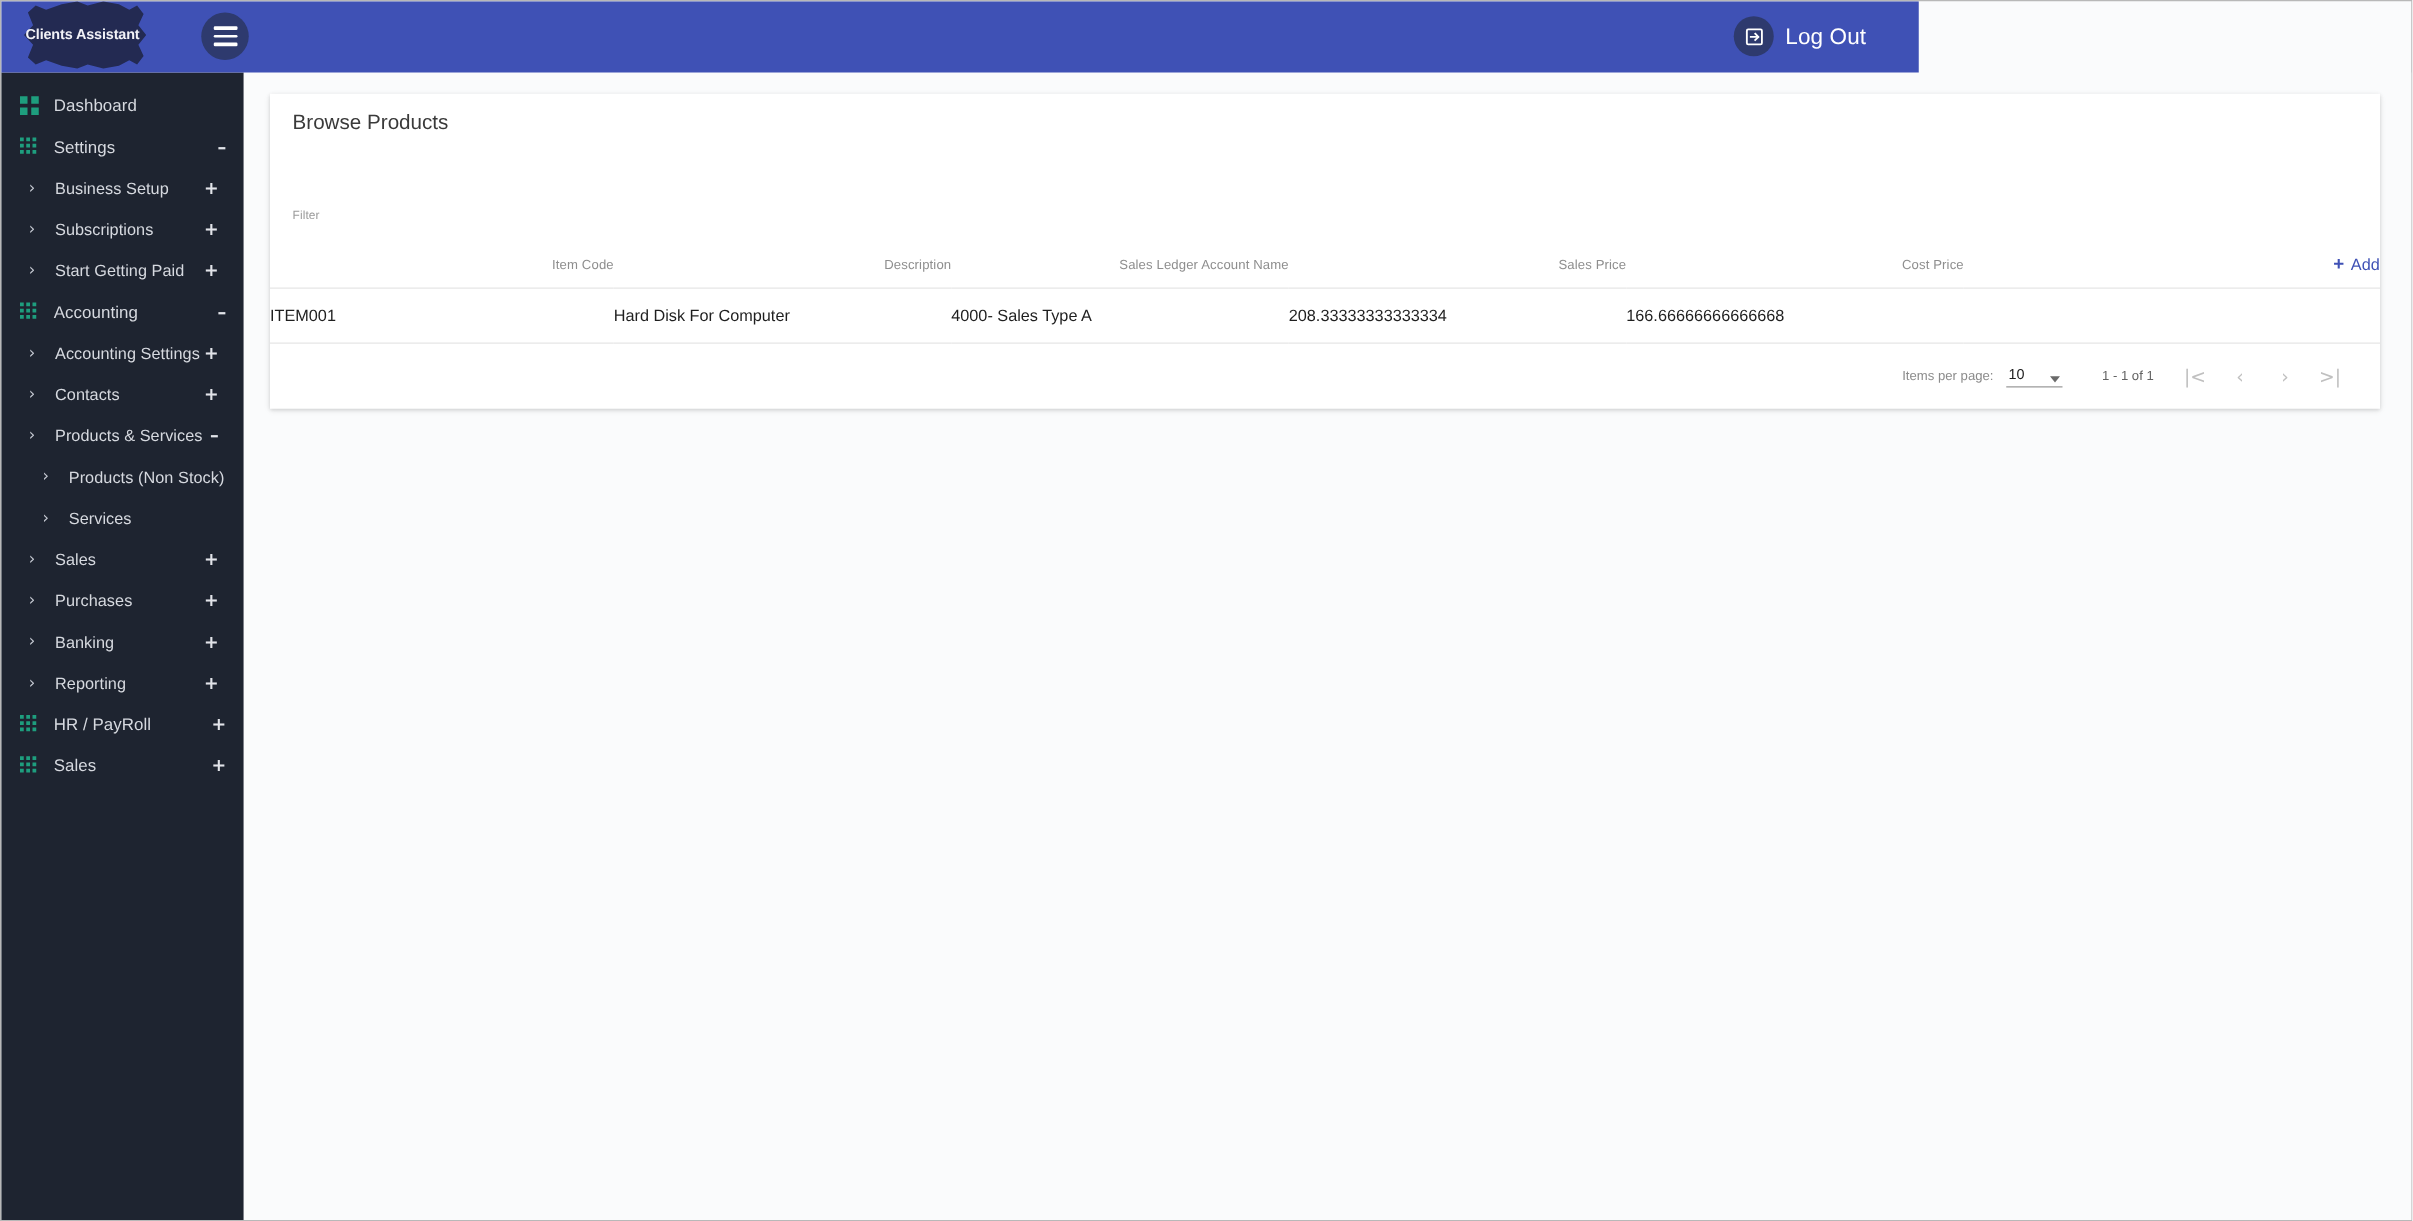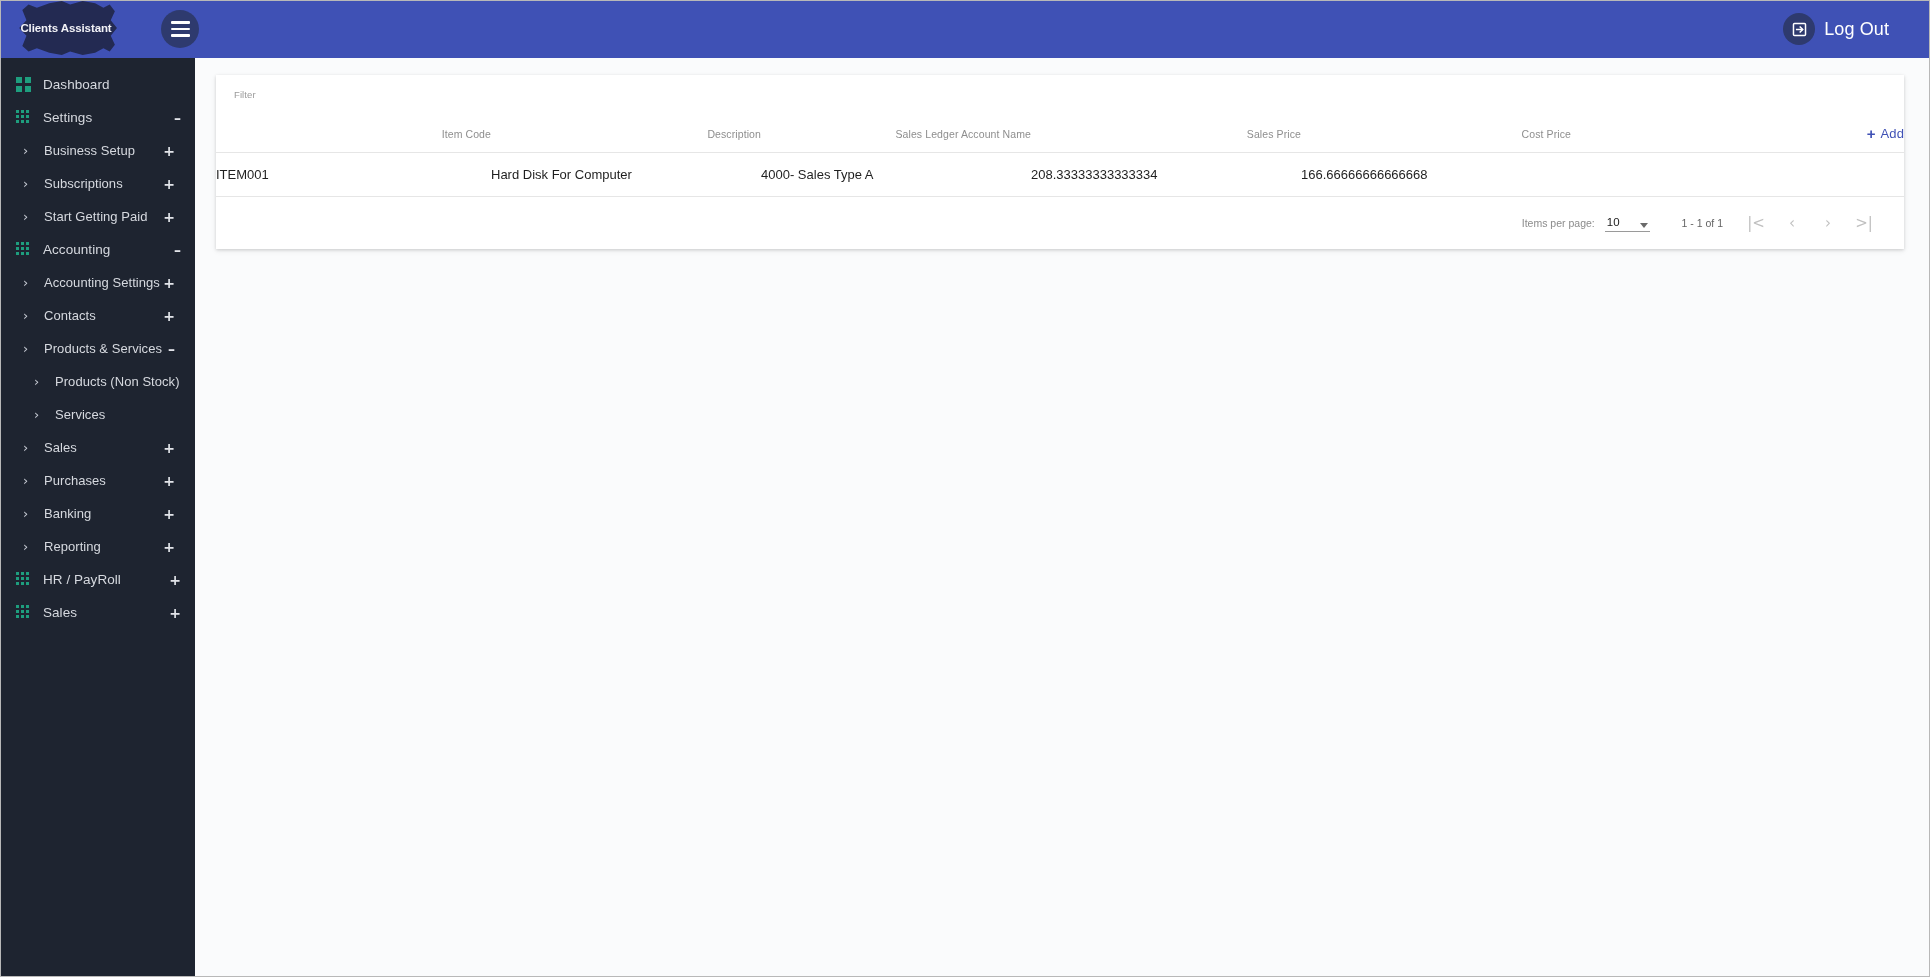--- a/index.html
+++ b/index.html
@@ -13,21 +13,21 @@
     position: relative;
     width: 1930px; height: 977px;
     background: #fafbfc;
     border: 1px solid #b8b8b8;
     overflow: hidden;
   }
 
   
   .topbar {
     position: absolute; top: 0; left: 0;
-    width: 1930px; height: 57px;
+    width: 1534px; height: 57px;
     background: #3f51b5;
     display: flex; align-items: center;
     z-index: 20;
   }
   .logo-wrap {
     position: absolute; left: 10px; top: -4px;
     width: 110px; height: 62px;
     display: flex; align-items: center; justify-content: center;
   }
   .logo-badge {
@@ -158,21 +158,21 @@
   }
   .card-title {
     font-size: 16.5px; color: #3a3a3a;
     padding: 14px 0 0 18px;
     font-weight: 400;
   }
   .filter-block {
     padding: 14px 18px 0 18px;
   }
   .filter-label {
-    font-size: 9.5px; color: #9a9a9a; letter-spacing: 0.1px;
+    font-size: 9.5px; color: #9a9a9a; letter-spacing: 0.1px; margin-top: 45px;
   }
   .filter-input {
     width: 100%;
     border: none; outline: none;
     border-bottom: 1px solid #8a8a8a;
     font-size: 13px; color: #1c1c1c;
     font-family: "Liberation Sans", sans-serif;
     padding: 5px 0 6px 0;
     background: transparent;
     display: block;
@@ -393,20 +393,21 @@
           <i></i>
         </span>
         <span class="nav-label">Sales</span>
         <span class="expander">+</span>
       </div>
     </nav>
 
   <main class="main">
     <section class="card">
 
+      <div class="card-title">Browse Products</div>
 
       <div class="filter-block">
         <div class="filter-label">Filter</div>
       </div>
 
       <table class="tbl">
         <thead>
           <tr>
             <th class="c1">Item Code</th>
             <th class="c2">Description</th>

